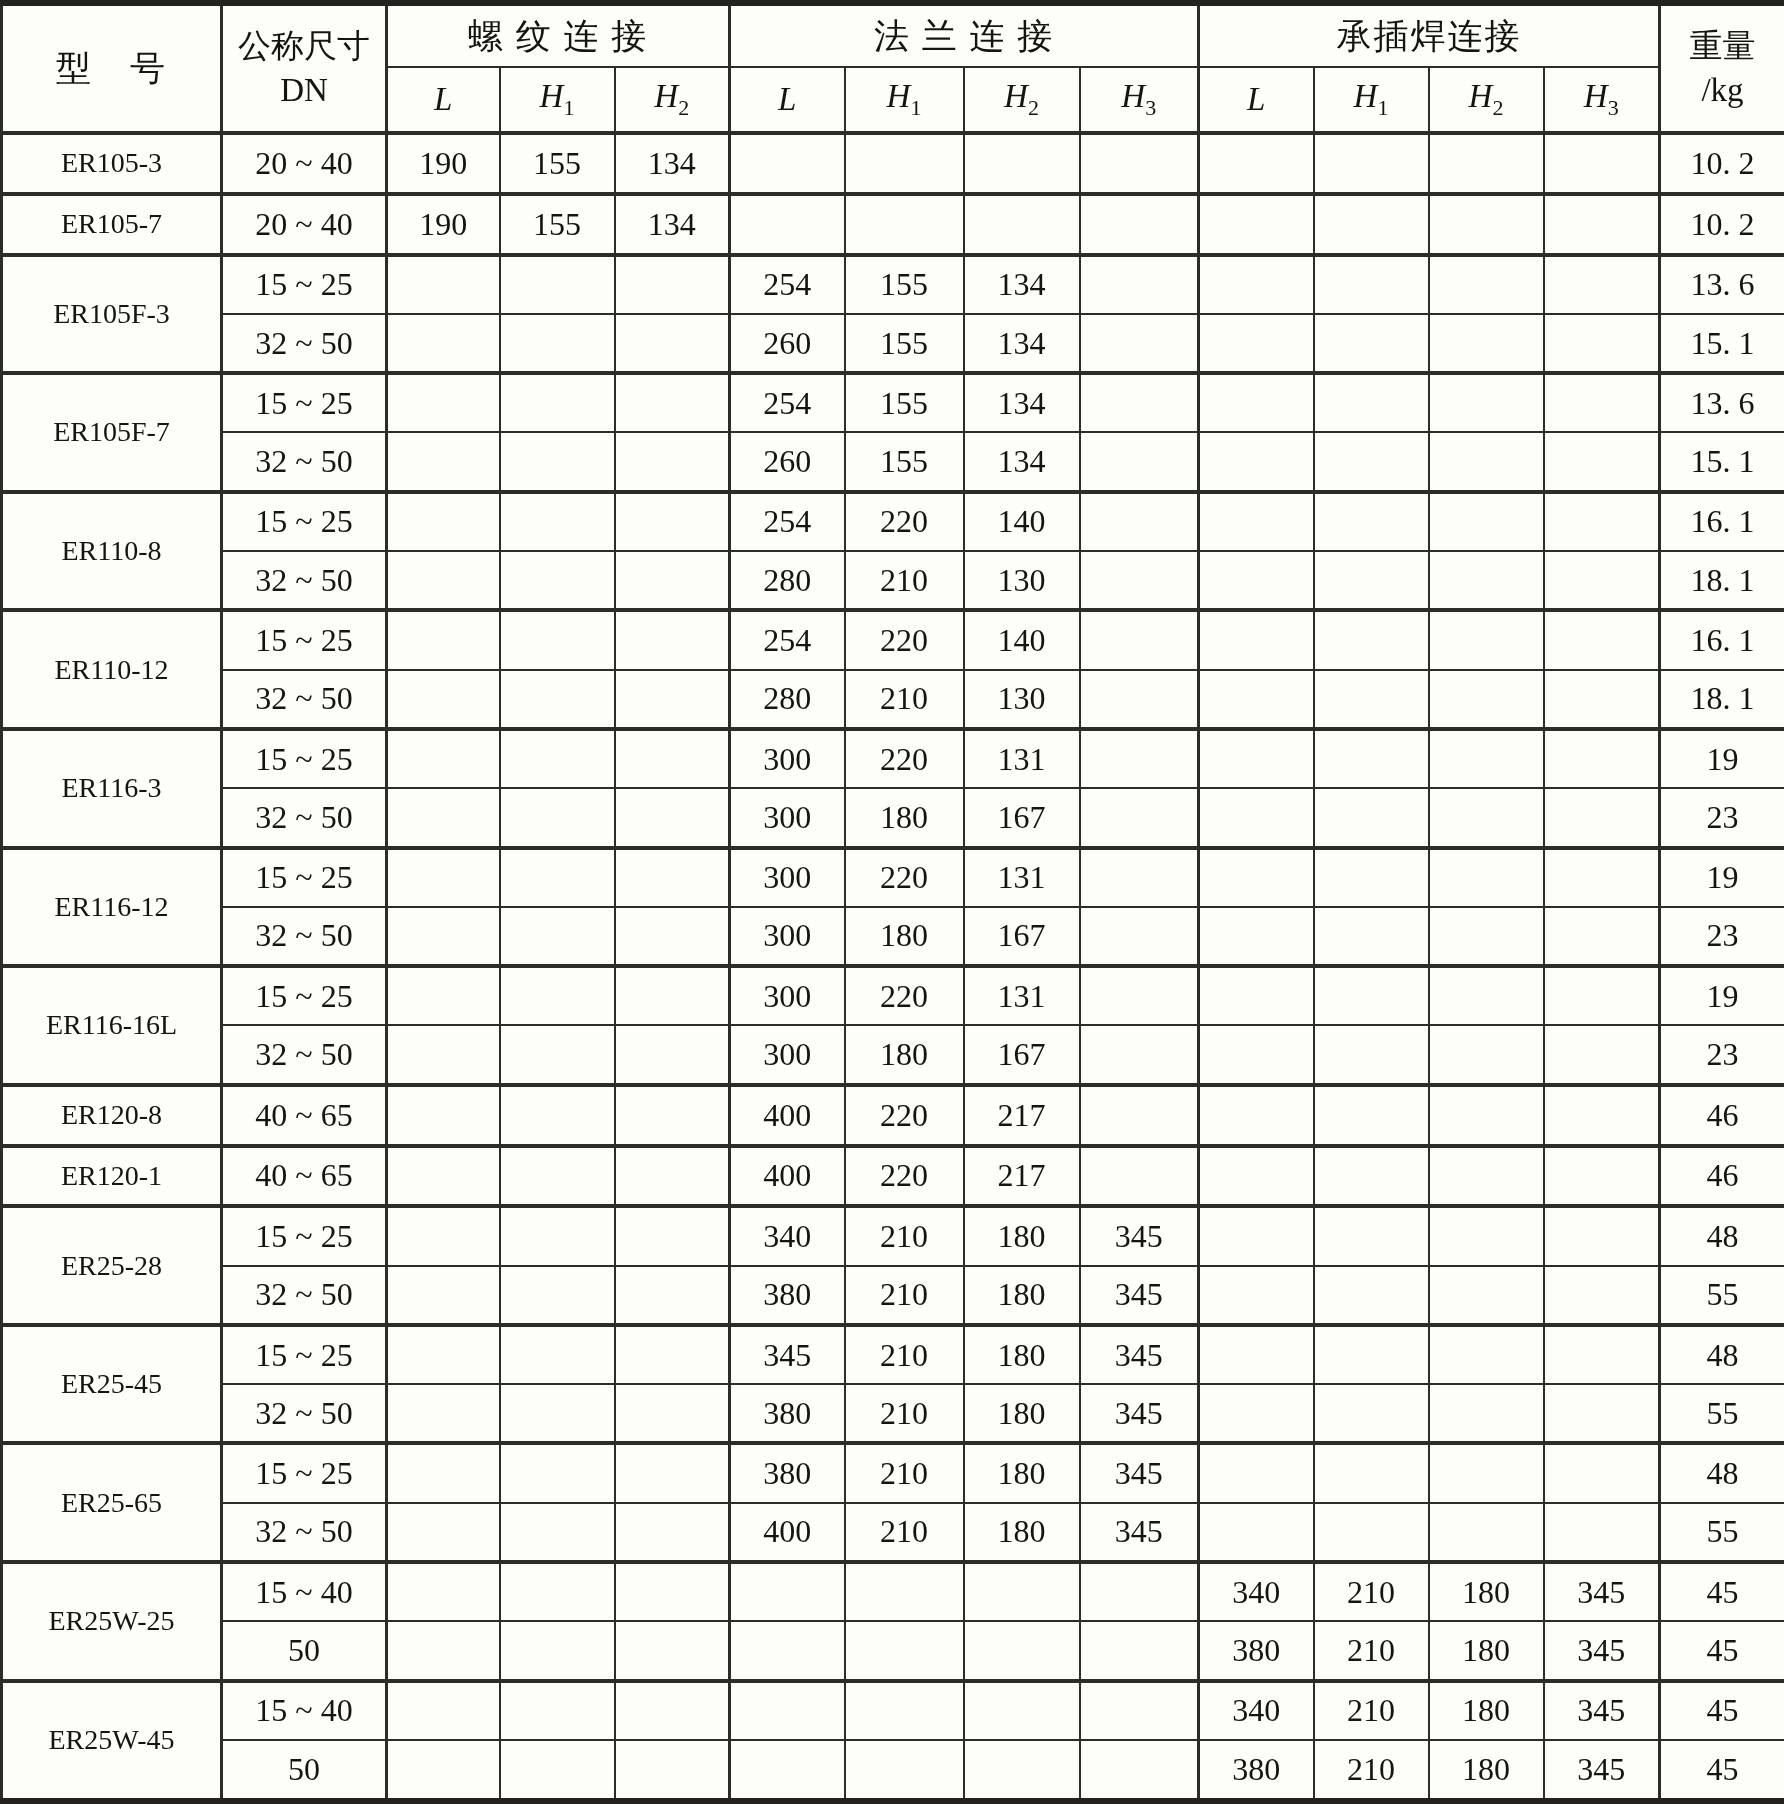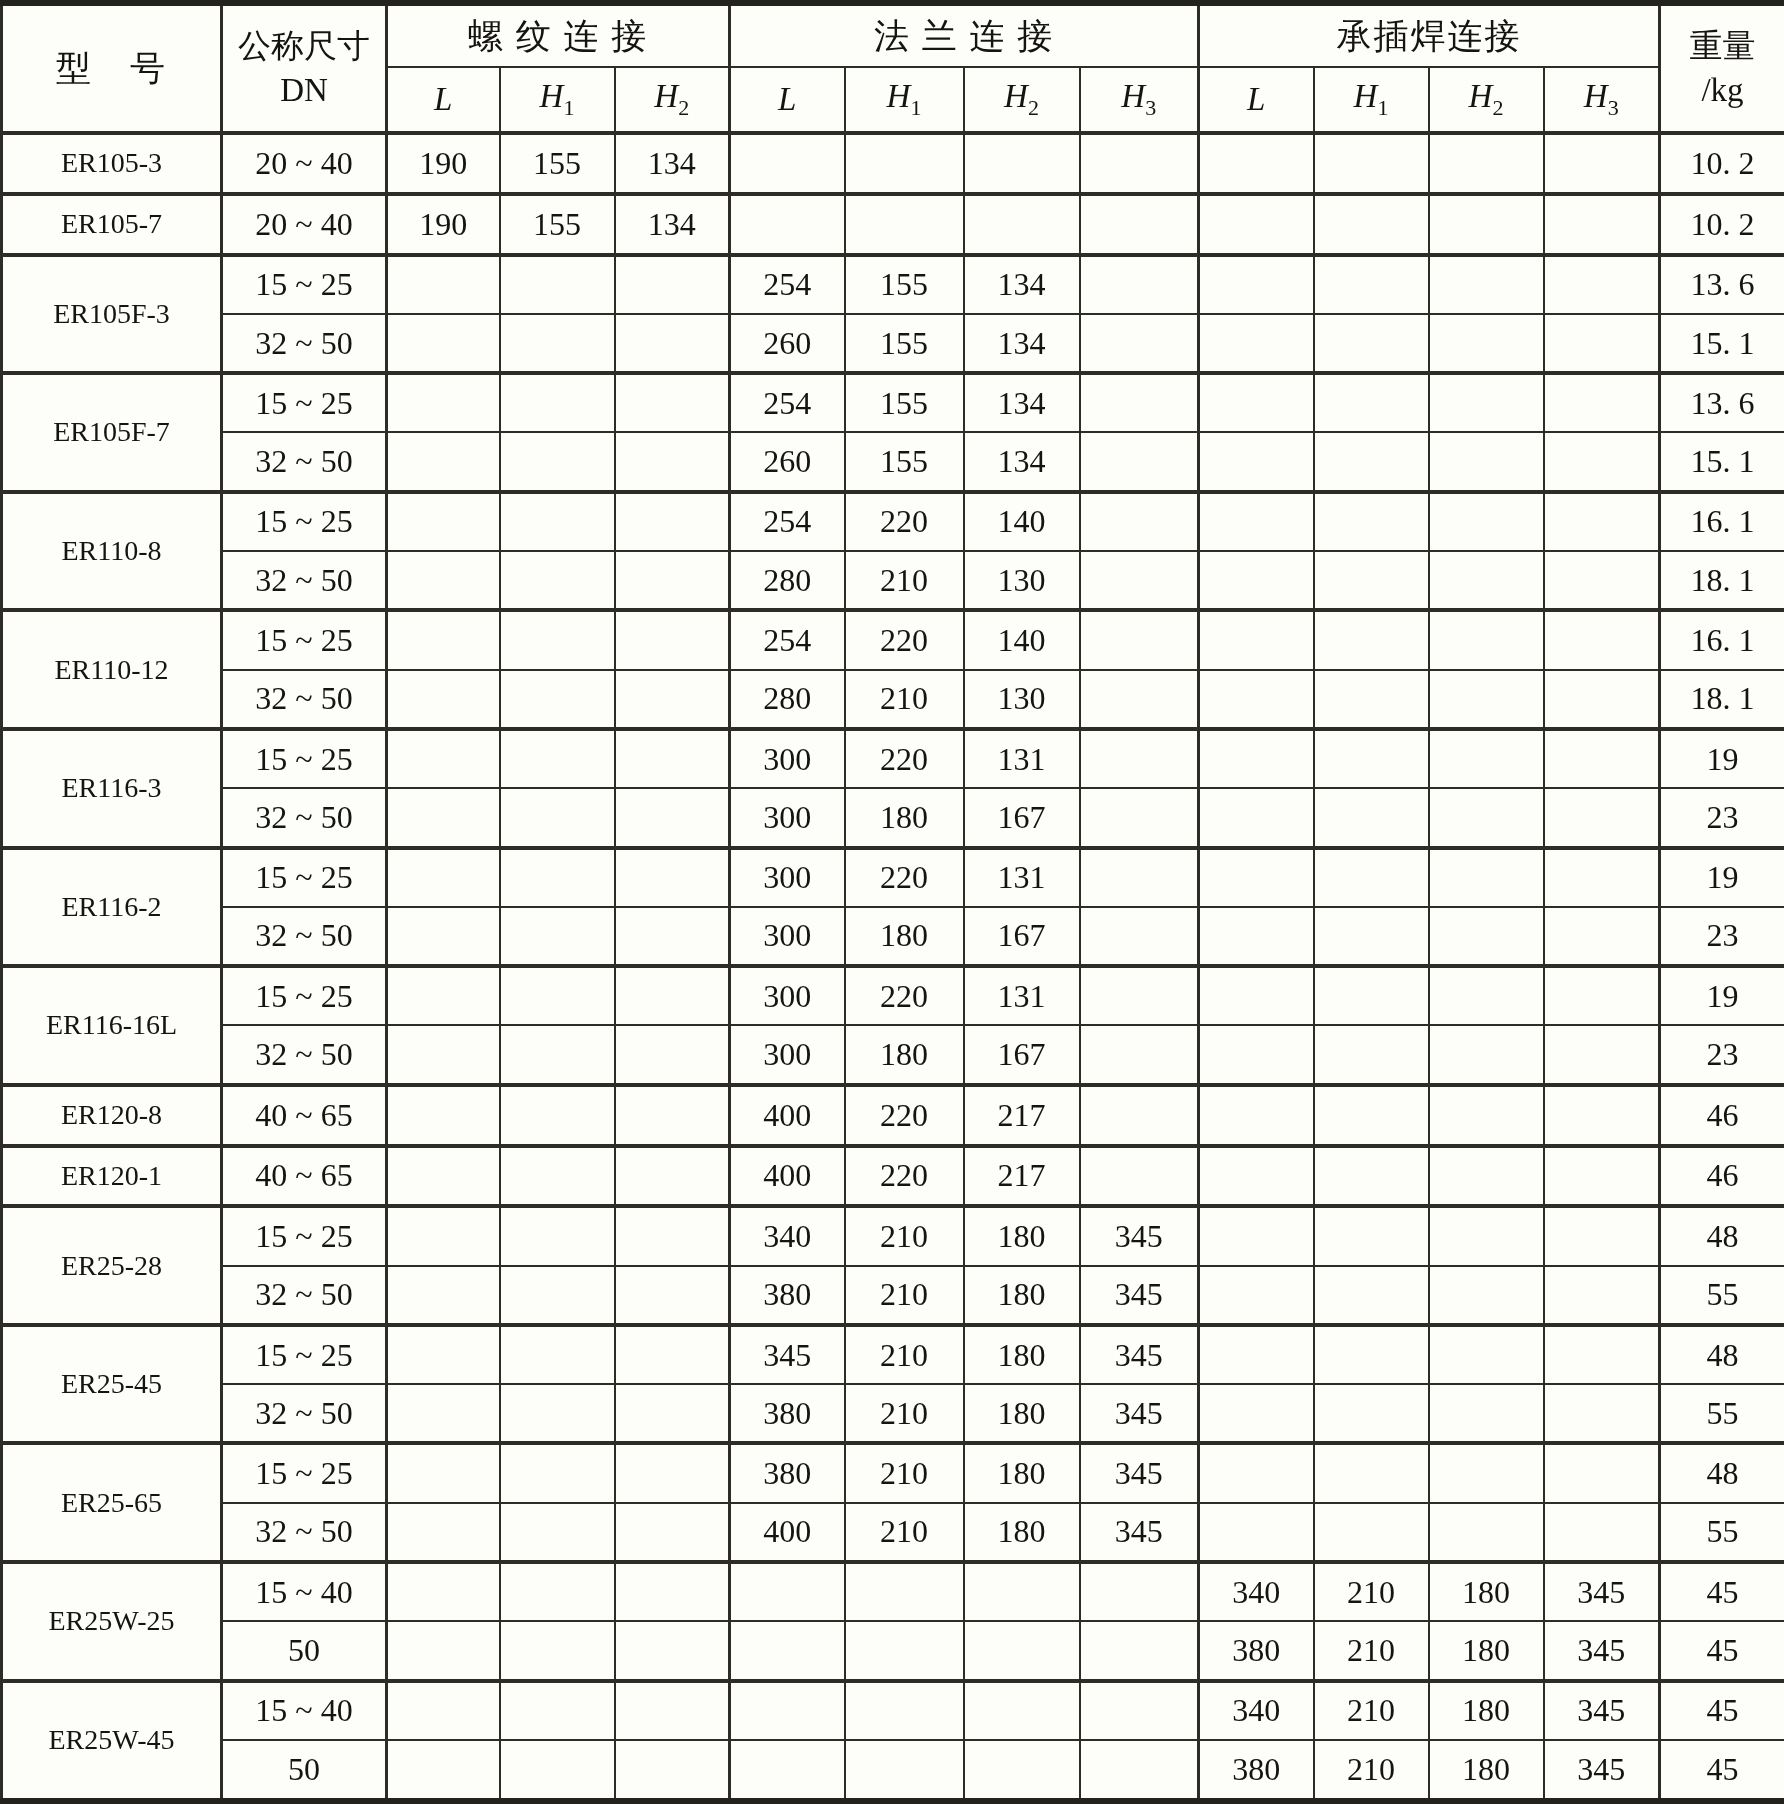--- a/index.html
+++ b/index.html
@@ -304,21 +304,21 @@
           <td class="num-cell">180</td>
           <td class="num-cell">167</td>
           <td class="num-cell"></td>
           <td class="num-cell sec-start"></td>
           <td class="num-cell"></td>
           <td class="num-cell"></td>
           <td class="num-cell"></td>
           <td class="num-cell sec-start">23</td>
         </tr>
         <tr class="group-start">
-          <td class="model-cell" rowspan="2">ER116-2</td>
+          <td class="model-cell" rowspan="2">ER116-12</td>
           <td class="num-cell sec-start">15 ~ 25</td>
           <td class="num-cell sec-start"></td>
           <td class="num-cell"></td>
           <td class="num-cell"></td>
           <td class="num-cell sec-start">300</td>
           <td class="num-cell">220</td>
           <td class="num-cell">131</td>
           <td class="num-cell"></td>
           <td class="num-cell sec-start"></td>
           <td class="num-cell"></td>

